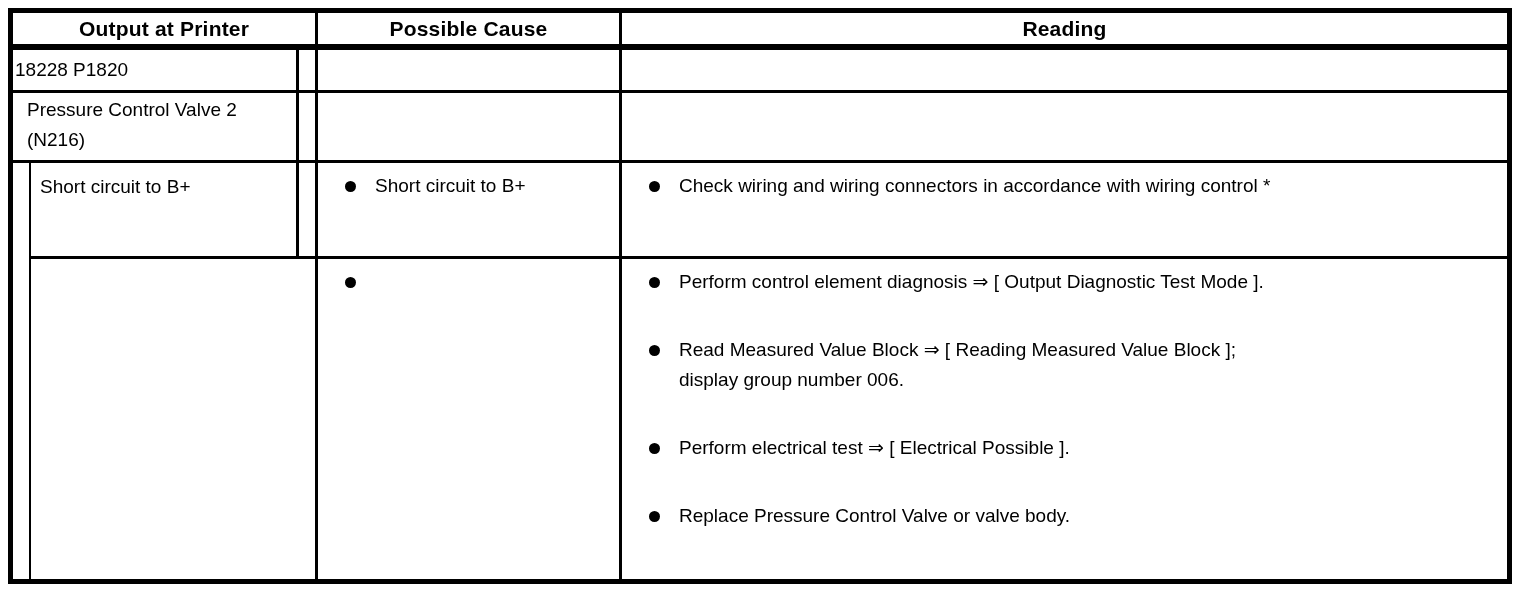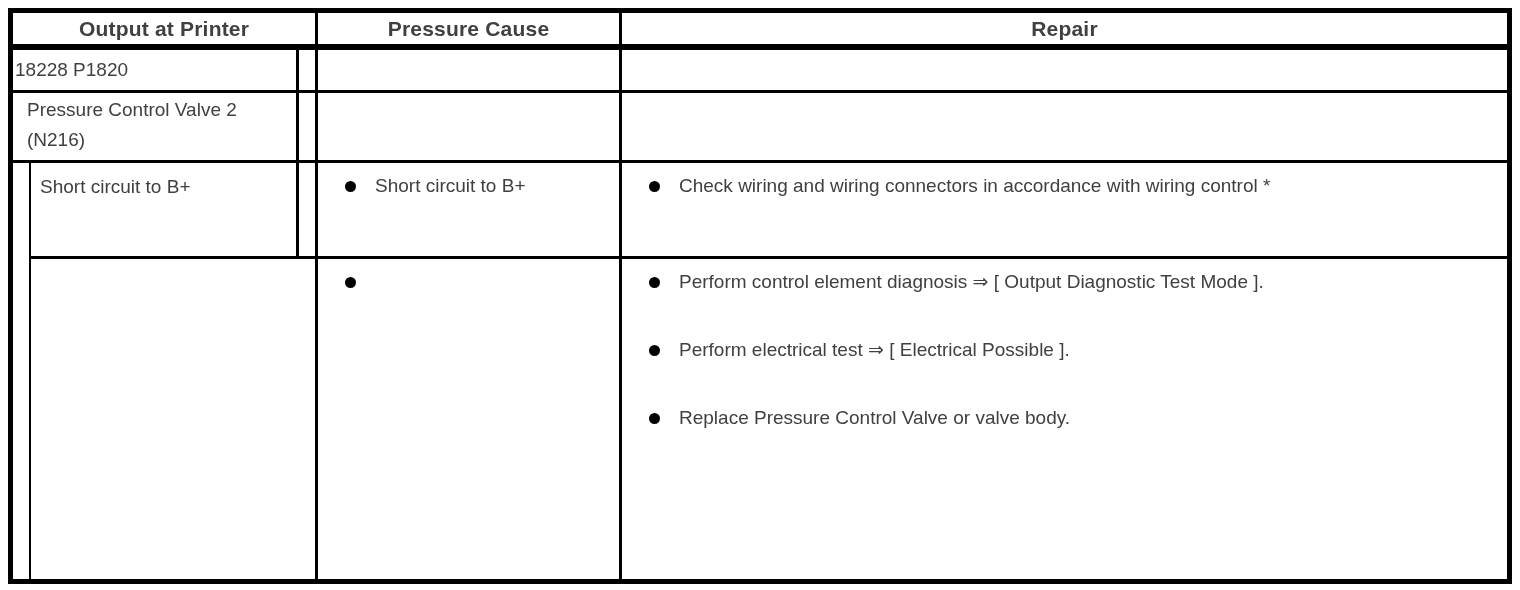--- a/index.html
+++ b/index.html
@@ -2,21 +2,21 @@
 <html><head>
 <meta charset="utf-8">
 <style>
   html, body { margin: 0; padding: 0; background: #fff; }
   .page {
     position: relative;
     width: 1520px;
     height: 590px;
     background: #ffffff;
     font-family: "Liberation Sans", sans-serif;
-    color: #404040;
+    color: #000000;
   }
   .dtc-table {
     position: absolute;
     left: 8px;
     top: 8px;
     width: 1504px;
     height: 576px;
     box-sizing: border-box;
     border: 5px solid #000;
     background: #fff;
@@ -75,24 +75,24 @@
 </head>
 <body>
 
 <div class="page">
   <div class="dtc-table">
 
     <div class="cell hcell h-output br3 bb6">
       <span>Output at Printer</span>
     </div>
     <div class="cell hcell h-cause br3 bb6">
-      <span>Pressure Cause</span>
+      <span>Possible Cause</span>
     </div>
     <div class="cell hcell h-repair bb6">
-      <span>Repair</span>
+      <span>Reading</span>
     </div>
 
     <div class="cell body-text c-code br3 bb3">
       <span>18228 P1820</span>
     </div>
     <div class="cell c-strip-r2 br3 bb3"></div>
     <div class="cell c-cause-r2 br3 bb3"></div>
     <div class="cell c-repair-r2 bb3"></div>
 
     <div class="cell body-text c-component br3 bb3">
@@ -126,20 +126,25 @@
         <span class="bullet"></span>
       </div>
     </div>
     <div class="cell body-text c-repair2">
       <div class="bullet-item">
         <span class="bullet"></span>
         <span class="bi-text">Perform control element diagnosis ⇒ [ Output Diagnostic Test Mode ].</span>
       </div>
       <div class="bullet-item">
         <span class="bullet"></span>
+        <span class="bi-text">Read Measured Value Block ⇒ [ Reading Measured Value Block ];
+display group number 006.</span>
+      </div>
+      <div class="bullet-item">
+        <span class="bullet"></span>
         <span class="bi-text">Perform electrical test ⇒ [ Electrical Possible ].</span>
       </div>
       <div class="bullet-item">
         <span class="bullet"></span>
         <span class="bi-text">Replace Pressure Control Valve or valve body.</span>
       </div>
     </div>
 
   </div>
 </div>

